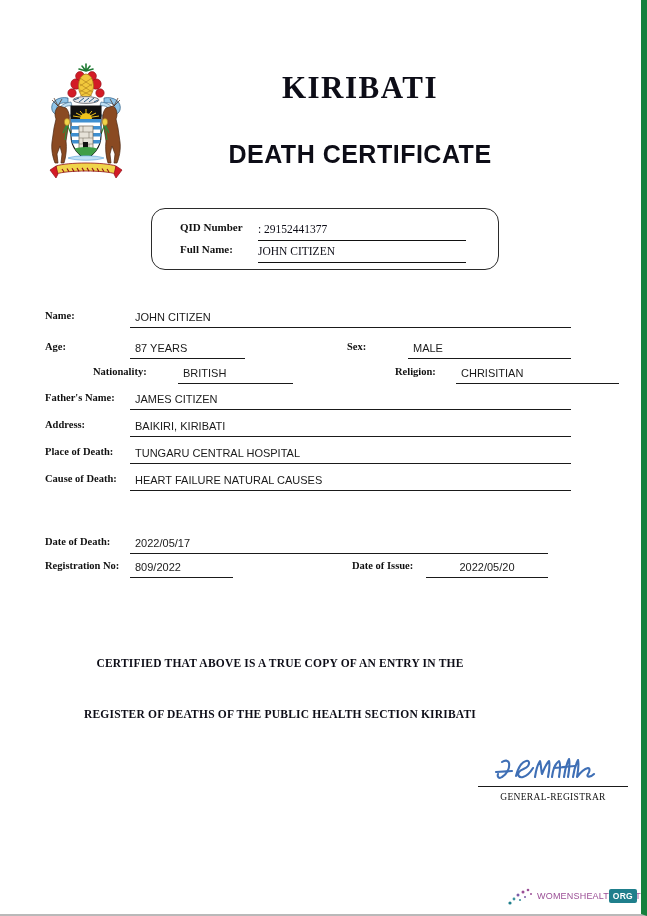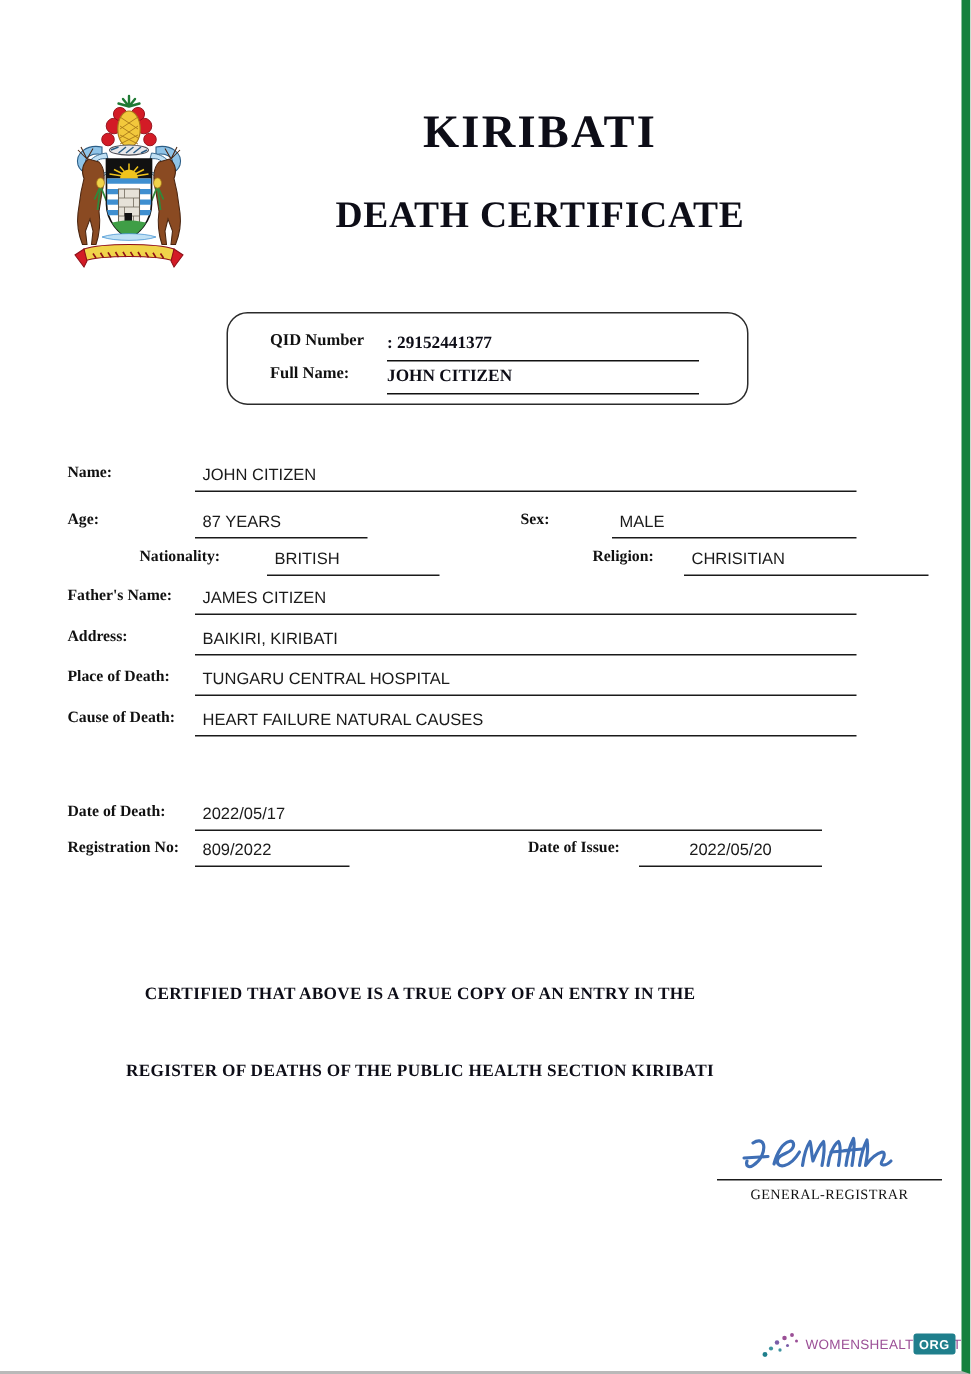--- a/index.html
+++ b/index.html
@@ -45,26 +45,26 @@
   }
   .doc-title {
     font-family: "Liberation Serif", serif;
     font-weight: bold;
     font-size: 31px;
     letter-spacing: 1.5px;
     color: #0d0d17;
     margin: 0;
   }
   .doc-subtitle {
-    font-family: Liberation Serif, serif;
+    font-family: Liberation Sans, sans-serif;
     font-weight: bold;
     font-size: 25px;
     letter-spacing: 0.5px;
     color: #0d0d17;
-    margin: 24px 0 0 0;
+    margin: 34px 0 0 0;
   }
 
   
   .qid-box {
     position: absolute;
     left: 151px;
     top: 208px;
     width: 348px;
     height: 62px;
     border: 1.4px solid #2b2b2b;
@@ -93,21 +93,21 @@
     position: absolute;
     left: 106px;
     top: 0;
     width: 208px;
     height: 20px;
     border-bottom: 1.3px solid #111;
     box-sizing: border-box;
   }
   .qid-value {
     font-family: "Liberation Serif", serif;
-    font-weight: bold;
+    font-weight: normal;
     font-size: 11.5px;
     color: #0d0d17;
     white-space: nowrap;
     line-height: 16px;
   }
 
   
   .fields {
     position: absolute;
     left: 0;

